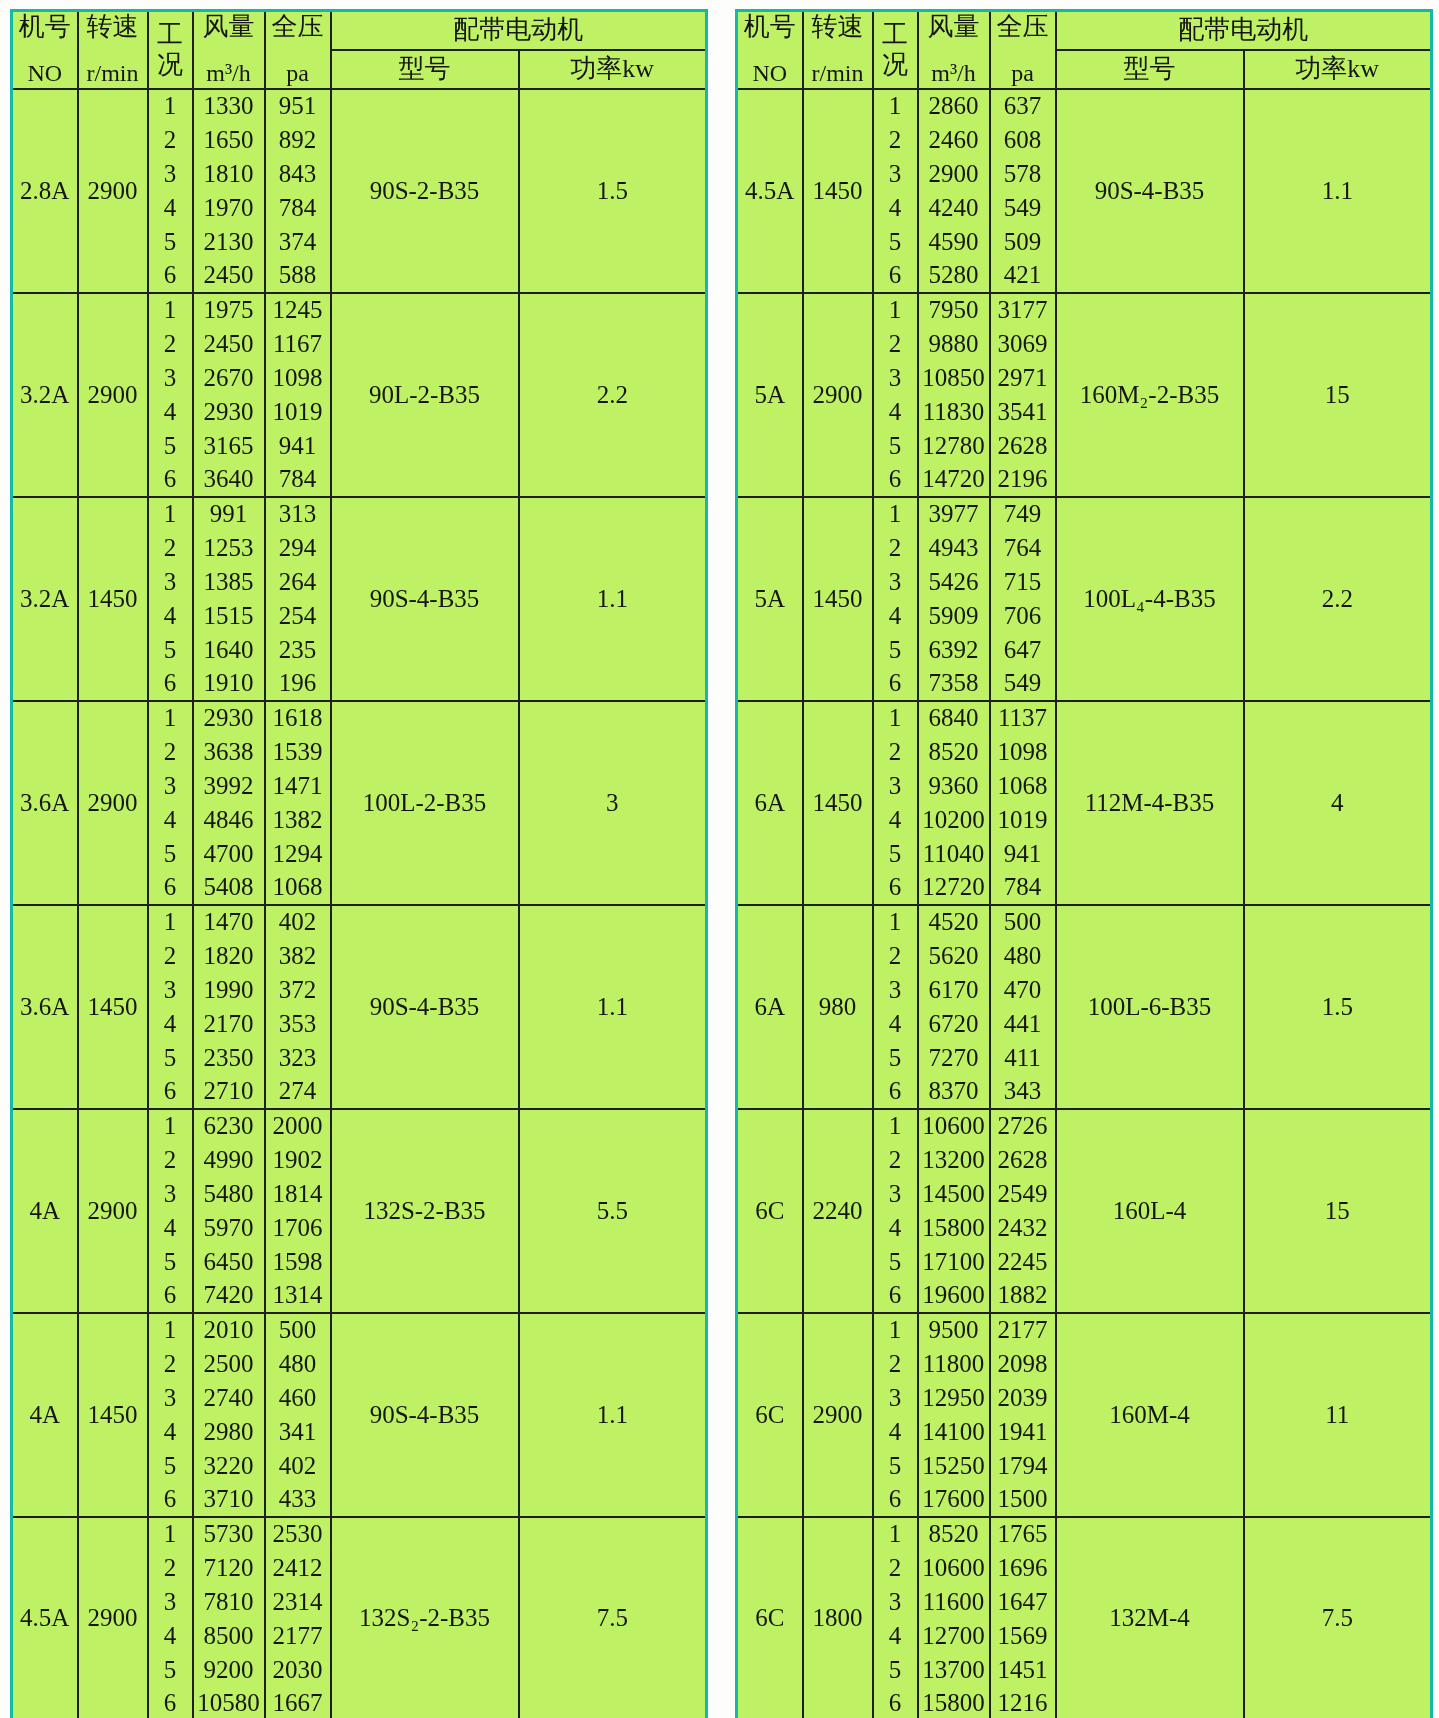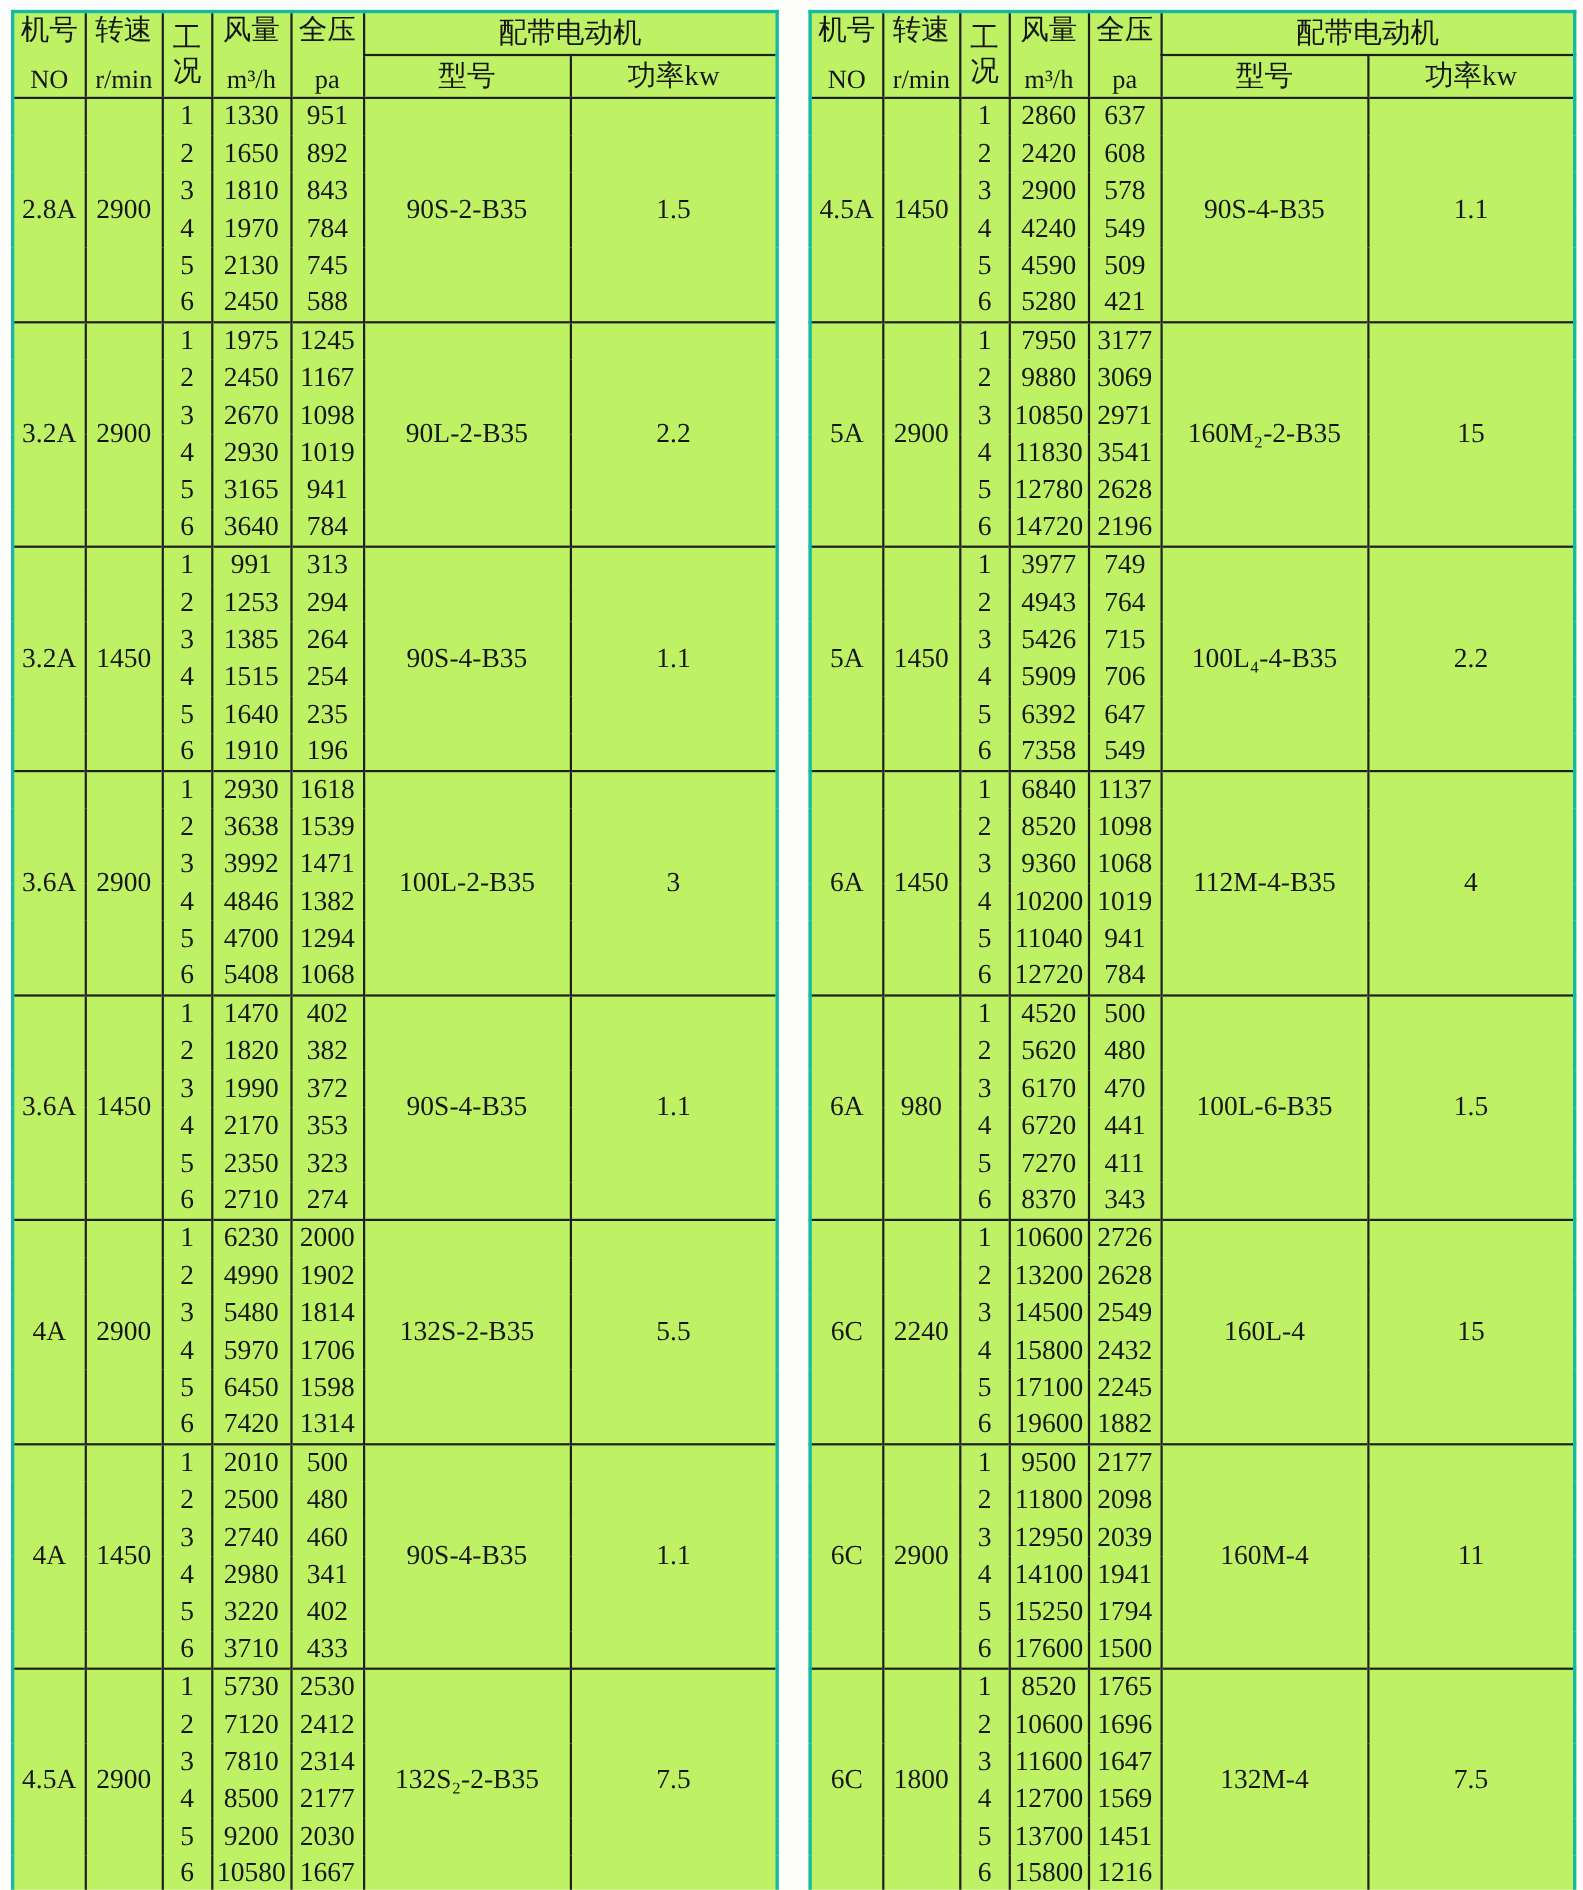--- a/index.html
+++ b/index.html
@@ -93,21 +93,21 @@
           <td>843</td>
         </tr>
         <tr>
           <td>4</td>
           <td>1970</td>
           <td>784</td>
         </tr>
         <tr>
           <td>5</td>
           <td>2130</td>
-          <td>745</td>
+          <td>374</td>
         </tr>
         <tr>
           <td>6</td>
           <td>2450</td>
           <td>588</td>
         </tr>
         <tr class="gs">
           <td rowspan="6">3.2A</td>
           <td rowspan="6">2900</td>
           <td>1</td>
@@ -392,21 +392,21 @@
           <td rowspan="6">4.5A</td>
           <td rowspan="6">1450</td>
           <td>1</td>
           <td>2860</td>
           <td>637</td>
           <td rowspan="6">90S-4-B35</td>
           <td rowspan="6">1.1</td>
         </tr>
         <tr>
           <td>2</td>
-          <td>2420</td>
+          <td>2460</td>
           <td>608</td>
         </tr>
         <tr>
           <td>3</td>
           <td>2900</td>
           <td>578</td>
         </tr>
         <tr>
           <td>4</td>
           <td>4240</td>

